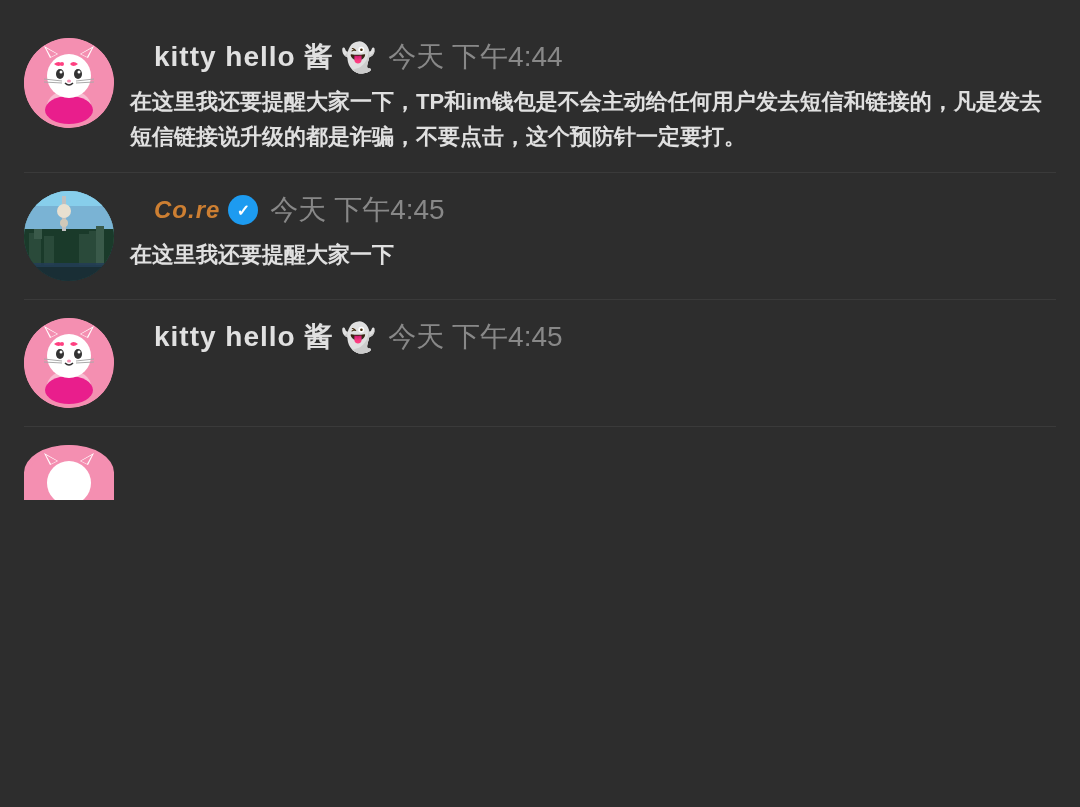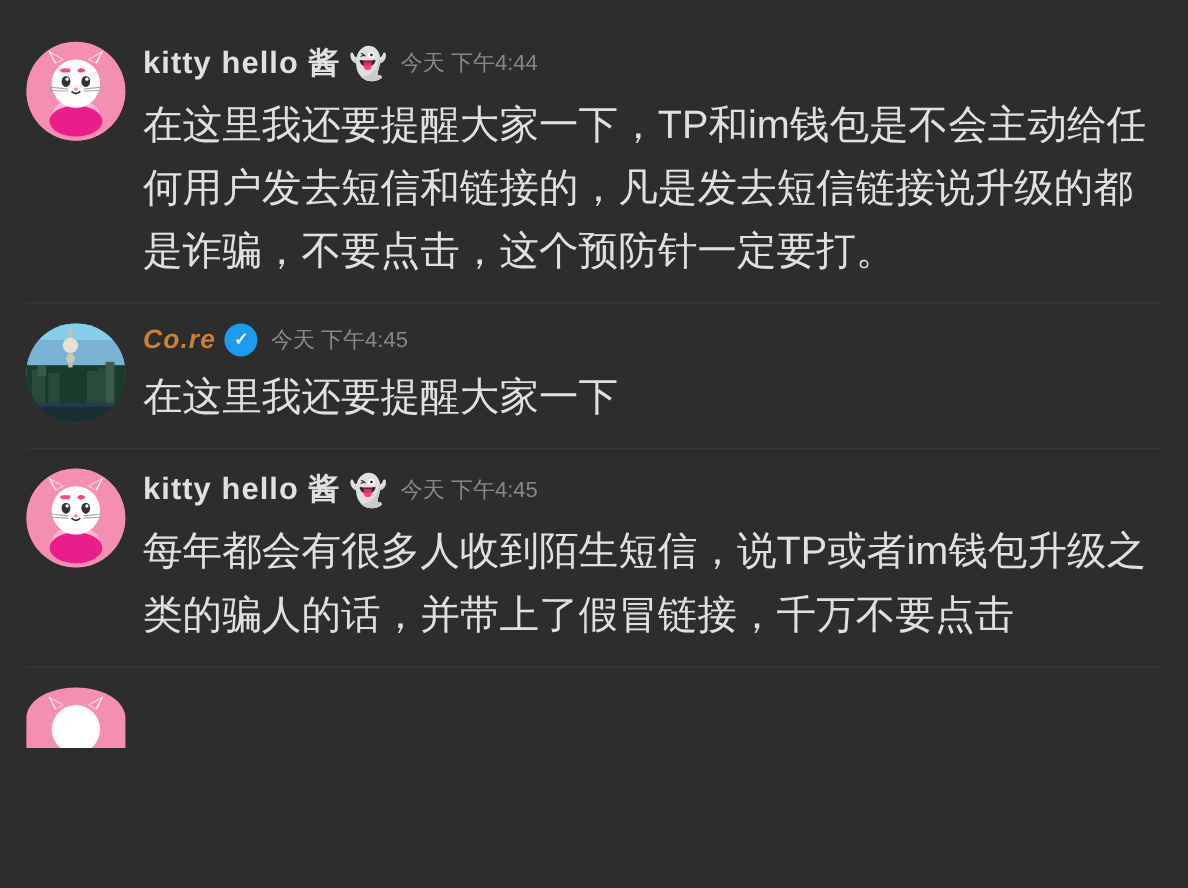--- a/index.html
+++ b/index.html
@@ -68,20 +68,21 @@
       display: flex;
       flex-direction: column;
       gap: 8px;
     }
 
     .message-header {
       display: flex;
       align-items: center;
       gap: 8px;
       flex-wrap: wrap;
+      margin-left: 24px;
     }
 
     .username {
       font-size: 28px;
       font-weight: 600;
       color: #e0e0e0;
       letter-spacing: 1px;
     }
 
     .username-core {
@@ -103,30 +104,31 @@
       color: white;
       font-size: 16px;
       font-weight: bold;
     }
 
     .ghost-badge {
       font-size: 28px;
     }
 
     .timestamp {
-      font-size: 20px;
+      font-size: 28px;
       color: #888888;
       margin-left: 4px;
     }
 
     .message-text {
-      font-size: 36px;
+      font-size: 22px;
       color: #e0e0e0;
       line-height: 1.6;
       word-break: break-all;
+      font-weight: bold;
     }
 
     .divider {
       height: 1px;
       background: #3a3a3a;
       margin: 0 8px;
     }
 
     
     .message-block-partial {
@@ -264,21 +266,20 @@
         <line x1="52" y1="43" x2="70" y2="41" stroke="#aaa" stroke-width="1"></line>
         <line x1="52" y1="45" x2="70" y2="44" stroke="#aaa" stroke-width="1"></line>
       </svg>
     </div>
     <div class="message-content">
       <div class="message-header">
         <span class="username">kitty  hello  酱</span>
         <span class="ghost-badge">👻</span>
         <span class="timestamp">今天 下午4:45</span>
       </div>
-      <div class="message-text">每年都会有很多人收到陌生短信，说TP或者im钱包升级之类的骗人的话，并带上了假冒链接，千万不要点击</div>
     </div>
   </div>
 
   <div class="divider"></div>
 
   <div class="message-block-partial">
     <div class="avatar-partial">
       <svg viewBox="0 0 90 55" xmlns="http://www.w3.org/2000/svg" width="90" height="55">
         <circle cx="45" cy="45" r="45" fill="#f48fb1"></circle>
         <ellipse cx="45" cy="38" rx="22" ry="22" fill="#ffffff"></ellipse>

